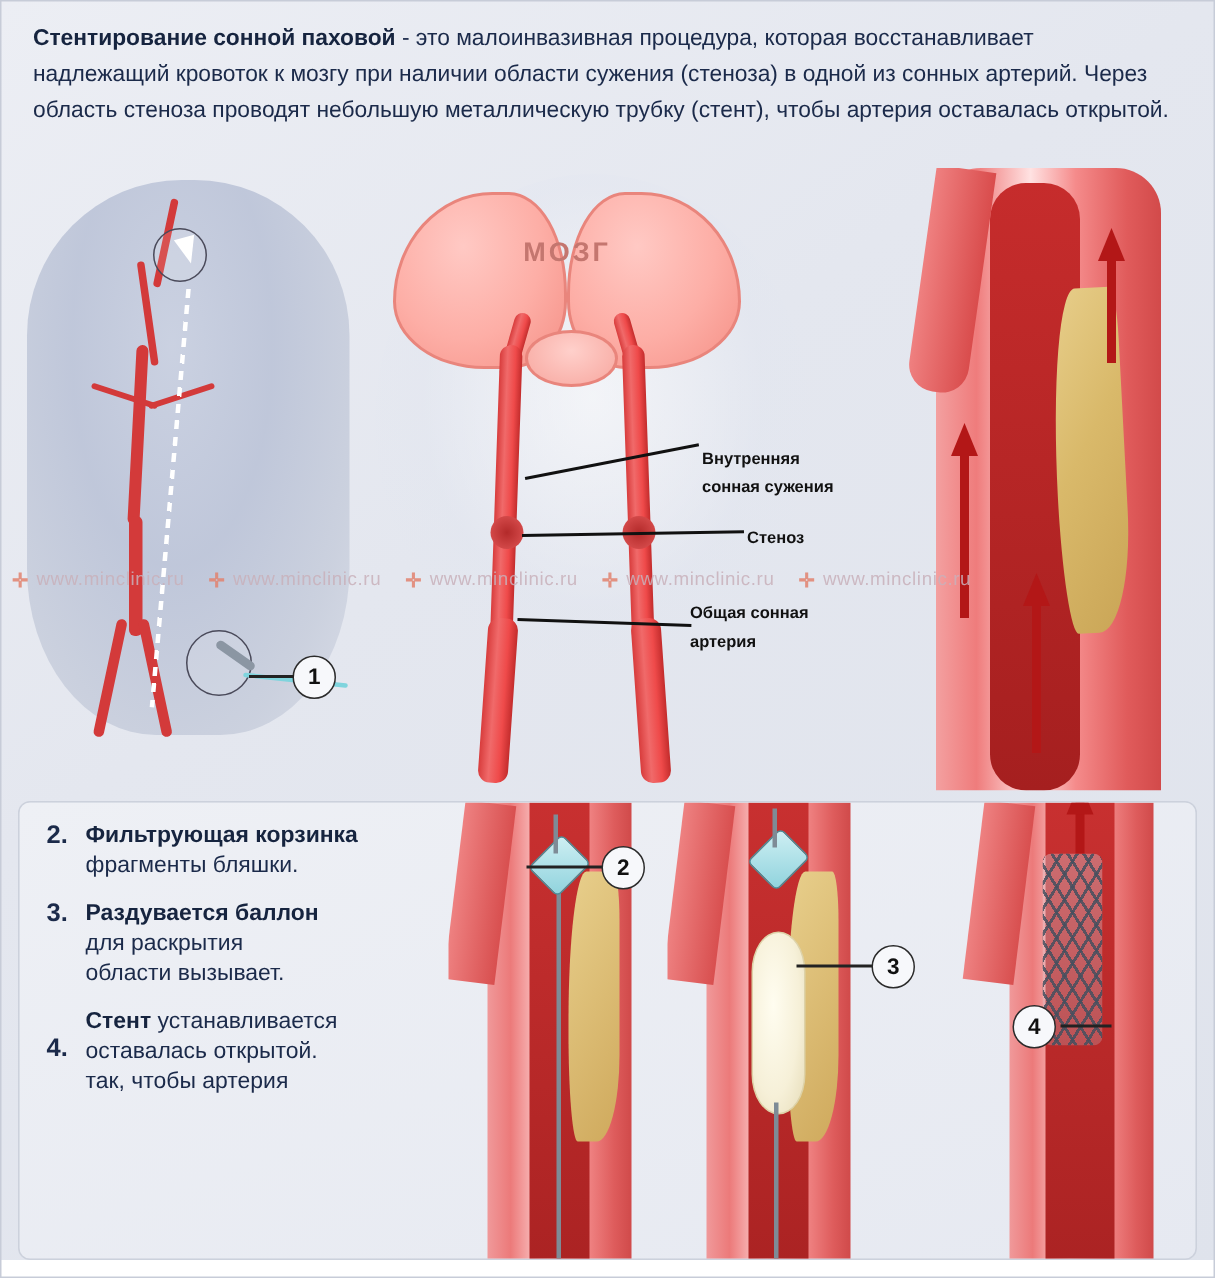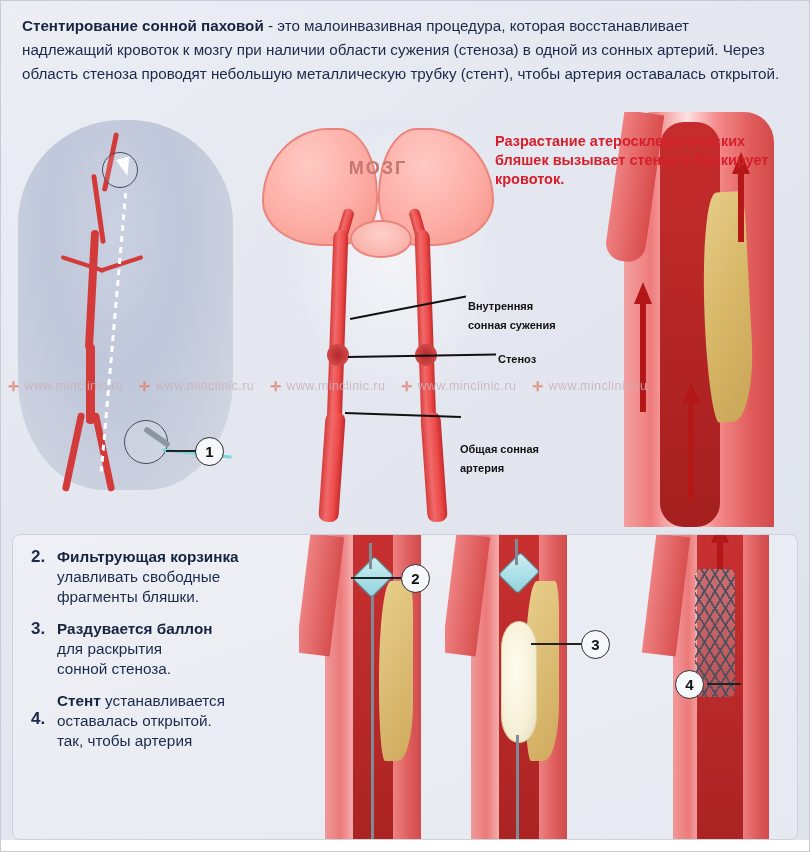--- a/index.html
+++ b/index.html
@@ -129,21 +129,21 @@
     position:absolute;left:495px;top:20px;width:300px;
     font-size:14.5px;font-weight:bold;line-height:19px;color:#d61f2b;
   }
 
   
   .lbl{
     position:absolute;font-size:11px;color:#111;line-height:19px;font-weight:600;
   }
   #lbl-ica{left:468px;top:185px;width:135px;}
   #lbl-sten{left:498px;top:238px;}
-  #lbl-cca{left:460px;top:288px;width:140px;margin-top:40px;}
+  #lbl-cca{left:460px;top:288px;width:140px;}
   .leader{position:absolute;background:#111;height:1.5px;transform-origin:left center;}
 
   
   .marker{
     position:absolute;width:27px;height:27px;border-radius:50%;
     background:#f7f8fb;border:1.6px solid #2b2b2b;
     font-size:15px;color:#111;font-weight:bold;
     display:flex;align-items:center;justify-content:center;
   }
   .circle-hi{
@@ -300,21 +300,20 @@
       <div class="cu-branch"></div>
       <div class="cu-plaque"></div>
       <div class="arrow-stem" style="left:40px;top:190px;height:110px;"></div>
       <div class="arrow-up" style="left:34px;top:170px;"></div>
       <div class="arrow-stem" style="left:88px;top:290px;height:100px;"></div>
       <div class="arrow-up" style="left:82px;top:270px;"></div>
       <div class="arrow-stem" style="left:138px;top:60px;height:70px;"></div>
       <div class="arrow-up" style="left:132px;top:40px;"></div>
     </div>
 
-    <div id="redNote">Разрастание атеросклеротических бляшек вызывает стеноз и блокирует кровоток.</div>
 
     <div id="watermark">
       <div class="wm">
           <span class="plus">✛</span>
           <span>www.minclinic.ru</span>
         </div>
       <div class="wm">
           <span class="plus">✛</span>
           <span>www.minclinic.ru</span>
         </div>
@@ -333,28 +332,27 @@
     </div>
   </div>
 
 
   <div id="panel">
 
     <div id="steps">
       <div class="step">
         <span class="n">2.</span>
         <b>Фильтрующая корзинка</b>
-        <div>улавливать свободные</div>
         <div>фрагменты бляшки.</div>
       </div>
       <div class="step">
         <span class="n">3.</span>
         <b>Раздувается баллон</b>
         <div>для раскрытия</div>
-        <div>сонной стеноза.</div>
+        <div>области вызывает.</div>
       </div>
       <div class="step">
         <span class="n low">4.</span>
         <span><b>Стент</b><span> устанавливается</span></span>
         <div>оставалась открытой.</div>
         <div>так, чтобы артерия</div>
       </div>
     </div>
 
     <div class="vcol" style="left:286px;">

